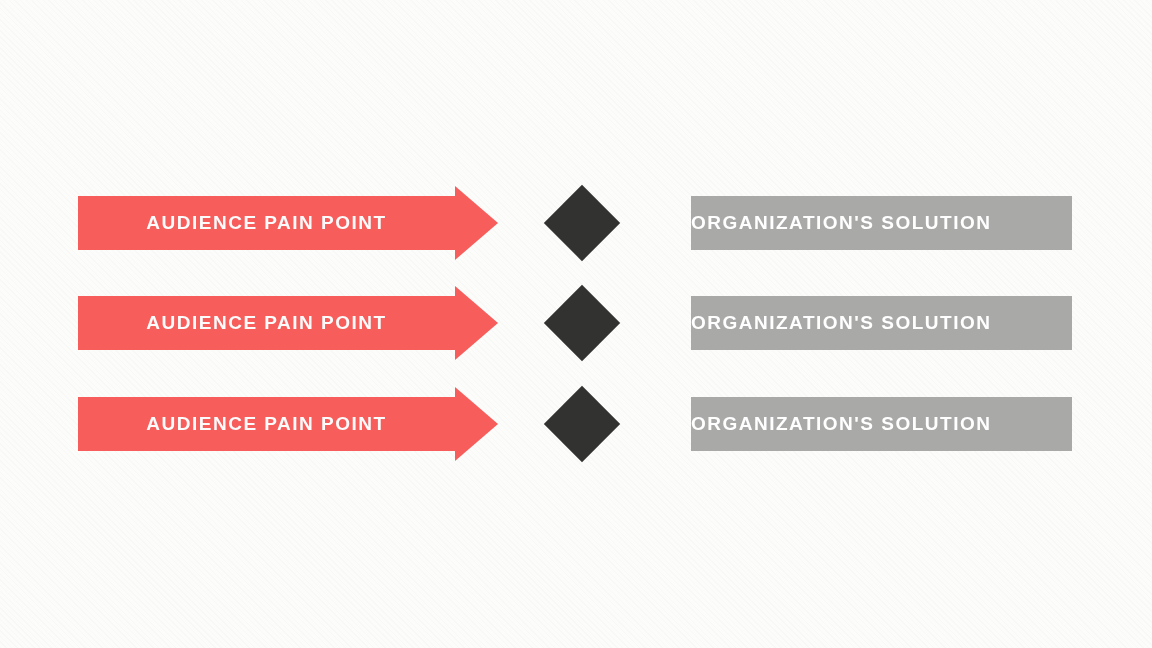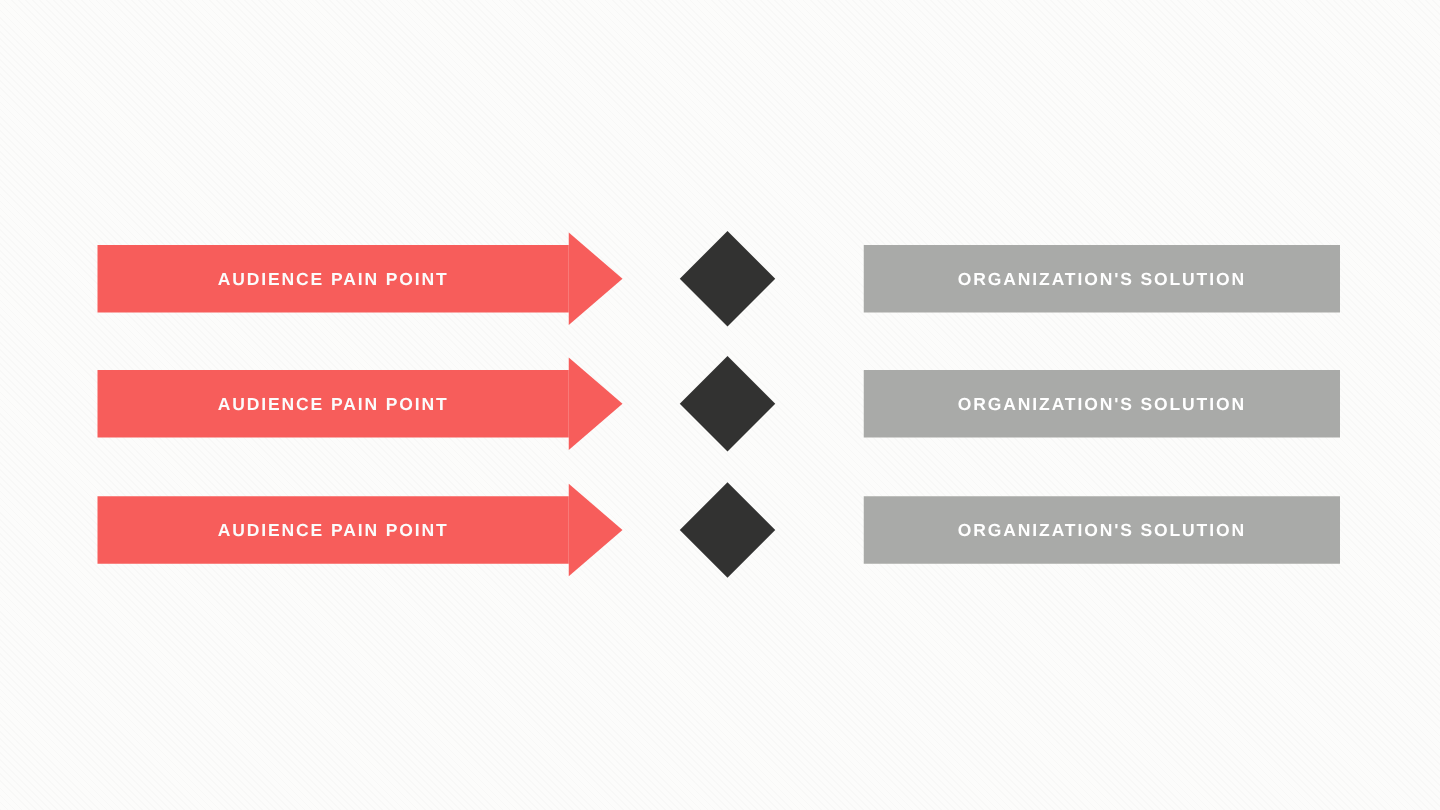--- a/index.html
+++ b/index.html
@@ -59,24 +59,23 @@
   }
   .solution-box {
     position: absolute;
     left: 691px;
     top: 12px;
     width: 381px;
     height: 54px;
     background: #a9aaa8;
     display: flex;
     align-items: center;
-    justify-content: center;
   }
   .label {
-    font-size: 14px;
+    font-size: 19px;
     font-weight: 700;
     letter-spacing: 1.5px;
     color: #fbfbfb;
     white-space: nowrap;
     text-transform: uppercase;
   }
   .solution-box .label {
     color: #ffffff;
   }
 </style>

